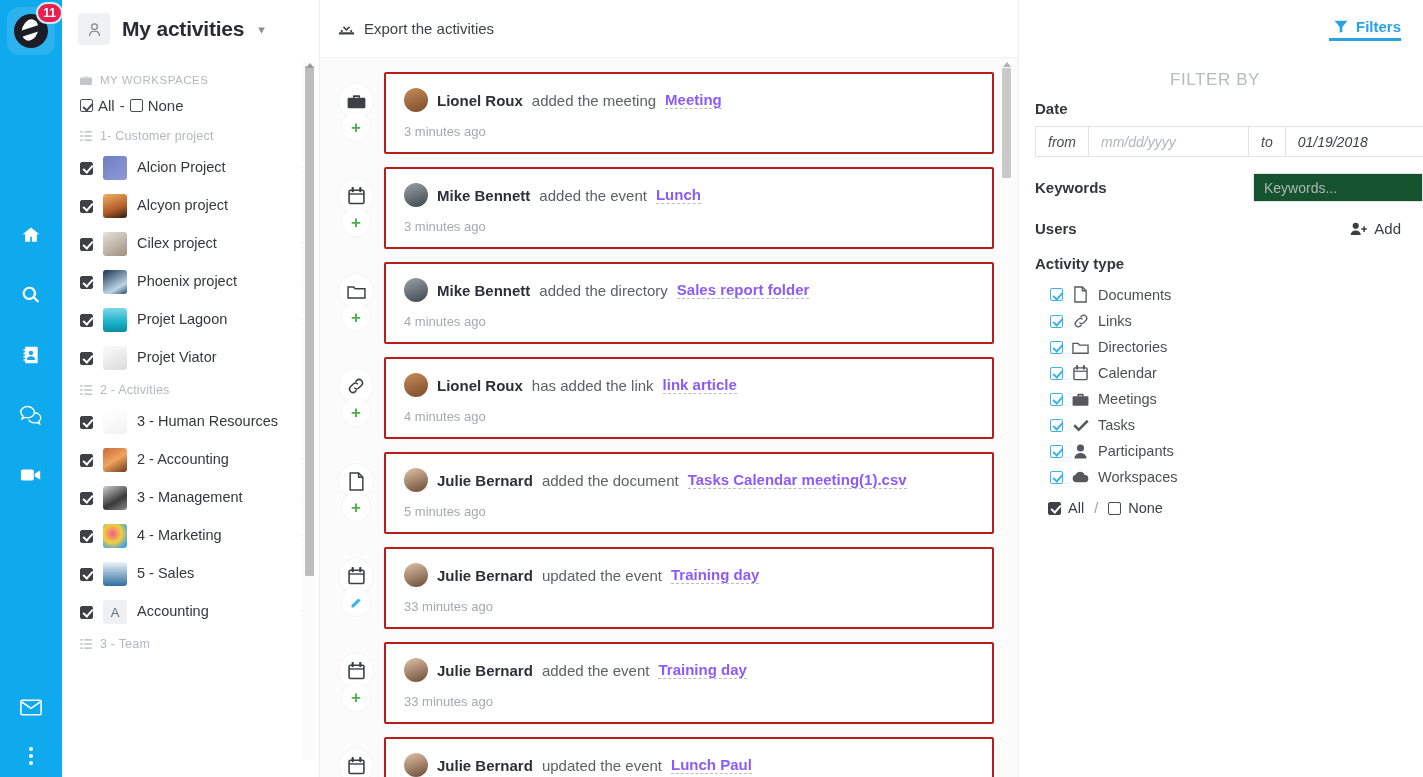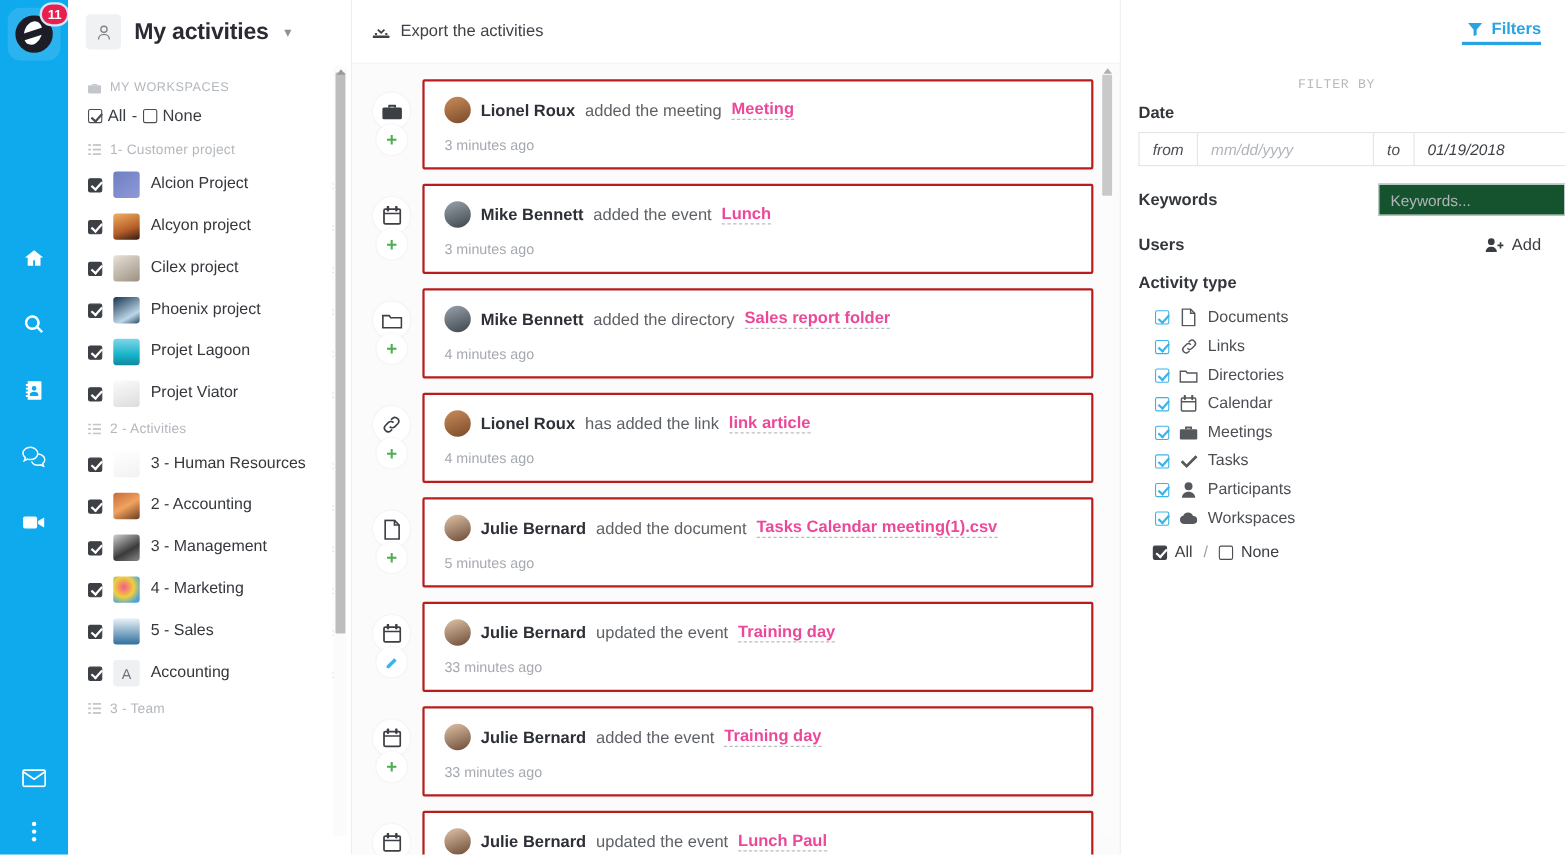--- a/index.html
+++ b/index.html
@@ -166,21 +166,21 @@
     padding: 14px 18px 13px 18px; box-shadow: 0 1px 1px rgba(0,0,0,0.02);
   }
   .card-line { display: flex; align-items: center; gap: 9px; flex-wrap: wrap; }
   .avatar {
     width: 24px; height: 24px; border-radius: 50%; flex: 0 0 24px;
     background-size: cover; background-position: center top;
   }
   .c-user { font-size: 15px; font-weight: bold; color: #2d3036; }
   .c-verb { font-size: 15px; color: #5d6166; }
   .c-target {
-    font-size: 15px; font-weight: bold; color: #ec4899;
+    font-size: 15px; font-weight: bold; color: #8b5cf6;
     border-bottom: 1px dashed #b9bdc2; cursor: pointer;
   }
   .c-time { font-size: 13px; color: #a5a9af; margin-top: 12px; }
 
   .ct-track {
     position: absolute; top: 60px; right: 6px; width: 12px; height: 700px; background: #fcfcfc;
   }
   .ct-thumb {
     position: absolute; top: 68px; right: 7px; width: 9px; height: 110px;
     background: #c9c9c9; border-radius: 1px;
@@ -201,22 +201,22 @@
   }
   .filters-top { height: 58px; display: flex; align-items: center; justify-content: flex-end; padding-right: 10px; }
   .filters-btn {
     display: flex; align-items: center; gap: 8px; color: #29a3e3; font-size: 15px;
     font-weight: bold; cursor: pointer; padding: 0 12px 6px 12px; position: relative;
   }
   .filters-underline {
     position: absolute; right: 12px; bottom: 0; width: 72px; height: 3px; background: #29a3e3;
   }
   .filter-by {
-    text-align: center; color: #b6babf; font-size: 12px; letter-spacing: 0.6px;
-    text-transform: uppercase; padding: 12px 12px 10px 0; font-family: Liberation Mono, monospace;
+    text-align: center; color: #b6babf; font-size: 17px; letter-spacing: 0.6px;
+    text-transform: uppercase; padding: 12px 12px 10px 0;
   }
   .f-sec { padding: 0 0 0 16px; }
   .f-label { font-size: 15px; color: #33363b; font-weight: bold; margin-bottom: 9px; }
   .date-row { display: flex; align-items: stretch; height: 31px; margin-bottom: 16px; }
   .date-cell {
     border: 1px solid #e2e4e6; border-right: none;
     display: flex; align-items: center; padding: 0 12px; font-size: 14px; color: #4b4e53;
     background: #fff;
     font-style: italic;
   }

